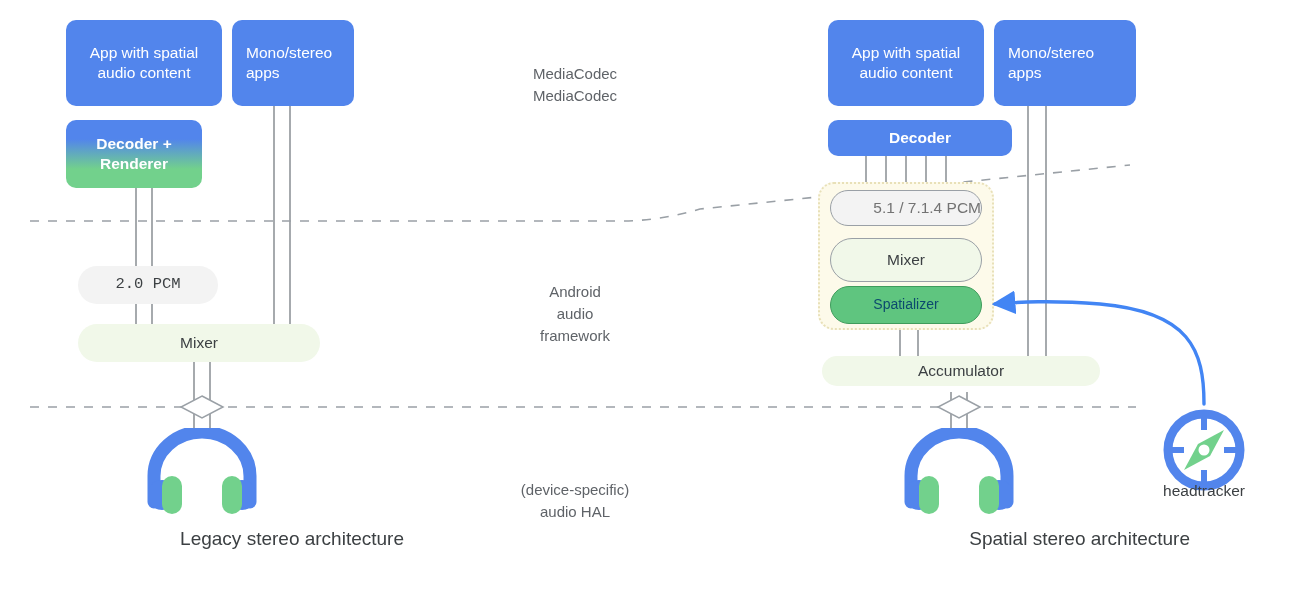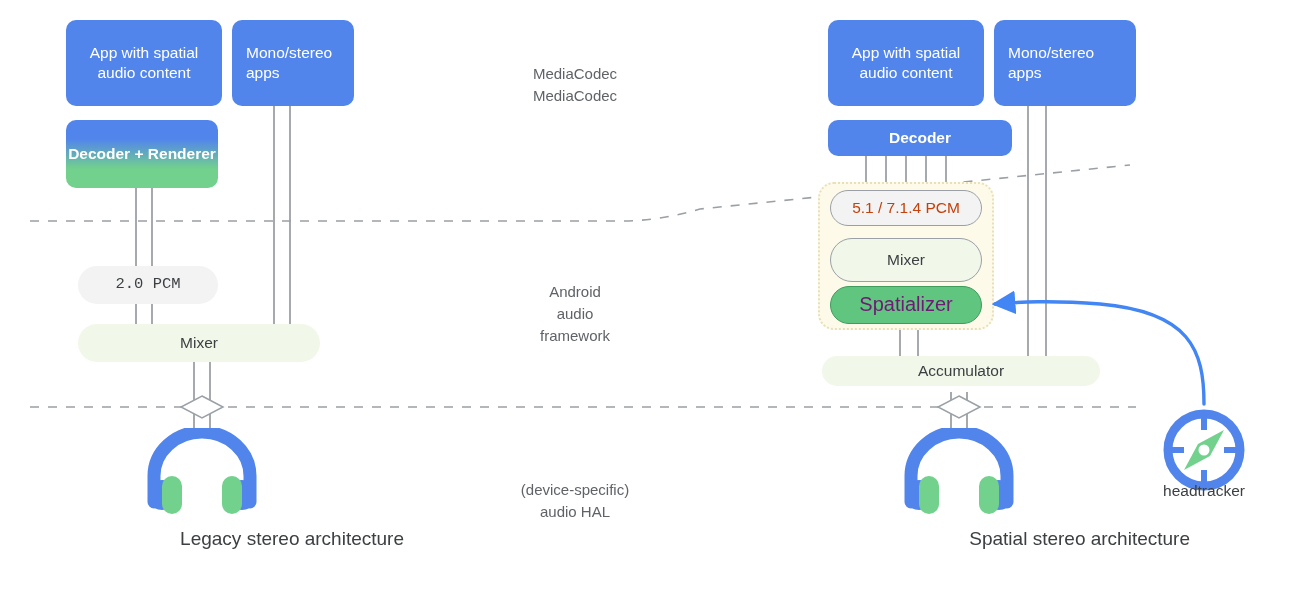--- a/index.html
+++ b/index.html
@@ -54,44 +54,45 @@
     font-weight: bold;
   }
   .pill-grey {
     background: #f3f3f3;
     color: #3c4043;
     border-radius: 999px;
     font-size: 15.5px;
   }
   .pill-grey-outlined {
     background: #f3f3f3;
-    color: #c2410c;
+    color: #737373;
     border-radius: 999px;
     border: 1.3px solid #9aa0a6;
     font-size: 15.5px;
+    justify-content: flex-end;
   }
   .pill-lightgreen {
     background: #f1f8e9;
     color: #3c4043;
     border-radius: 999px;
     font-size: 15.5px;
   }
   .pill-lightgreen-outlined {
     background: #f1f8e9;
     color: #3c4043;
     border-radius: 999px;
     border: 1.3px solid #9aa0a6;
     font-size: 15.5px;
   }
   .pill-green {
     background: #5fc57f;
-    color: #701a75;
+    color: #0c4a6e;
     border-radius: 999px;
     border: 1.3px solid #3f9c5c;
-    font-size: 20px;
+    font-size: 14px;
   }
   .group-cream {
     position: absolute;
     background: #fdfaea;
     border: 2px dotted #e8e0b8;
     border-radius: 16px;
     box-sizing: border-box;
   }
 
   .center-label {
@@ -177,21 +178,21 @@
   </svg>
 
   <div class="node app-box" style="left:66px; top:20px; width:156px; height:86px;">
     <span>App with spatial audio content</span>
   </div>
 
   <div class="node app-box" style="left:232px; top:20px; width:122px; height:86px; justify-content:flex-start; text-align:left; padding-left:14px;">
     <span>Mono/stereo apps</span>
   </div>
 
-  <div class="node decoder-gradient" style="left:66px; top:120px; width:152px; height:68px;">
+  <div class="node decoder-gradient" style="left:66px; top:120px; width:136px; height:68px;">
     <span>Decoder + Renderer</span>
   </div>
 
   <div class="node pill-grey" style="left:78px; top:266px; width:140px; height:38px;font-family:Liberation Mono, monospace;">
     <span>2.0 PCM</span>
   </div>
 
   <div class="node pill-lightgreen" style="left:78px; top:324px; width:242px; height:38px;">
     <span>Mixer</span>
   </div>

